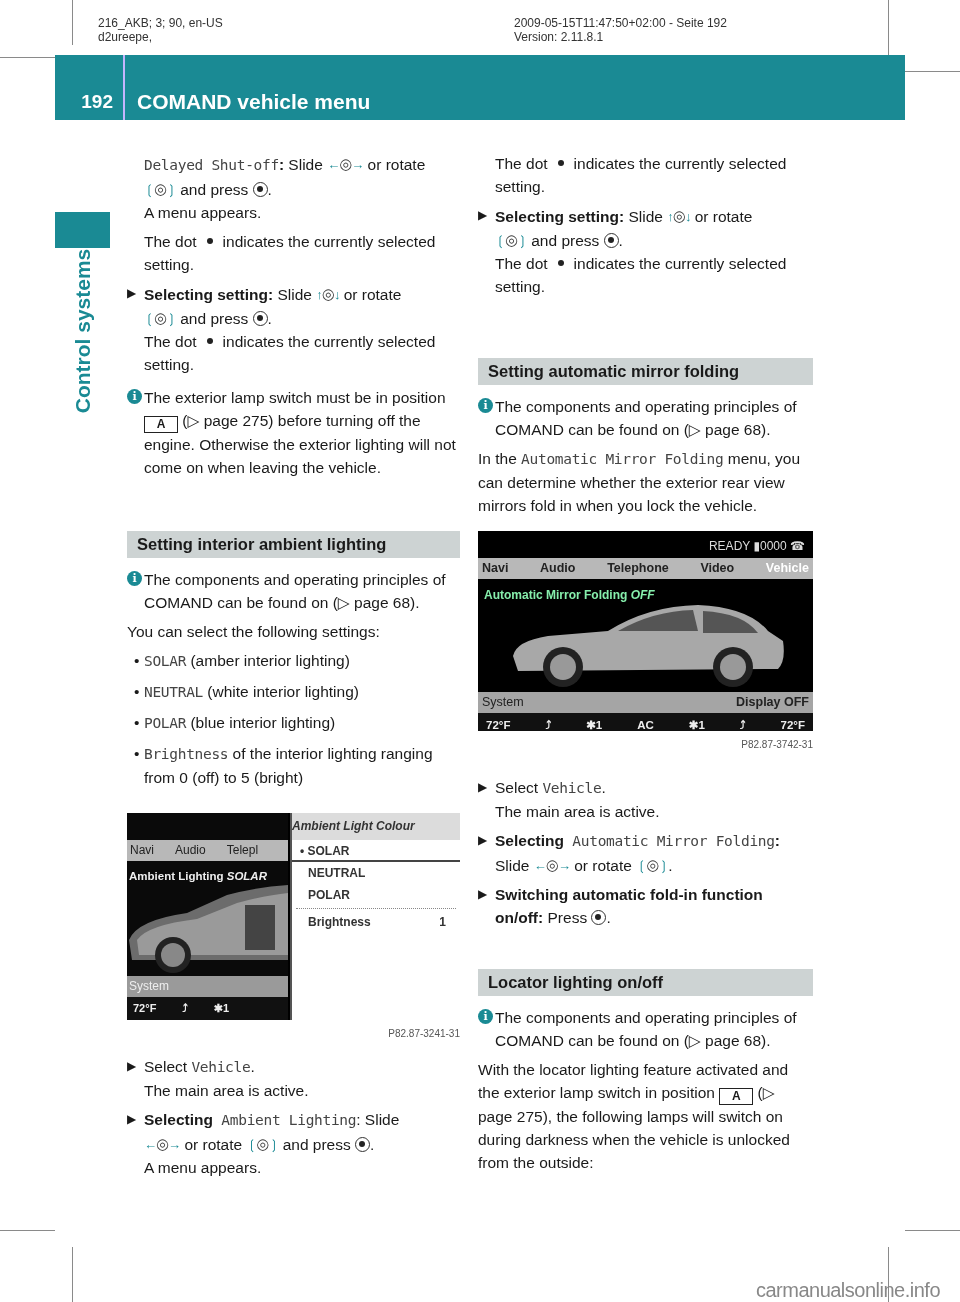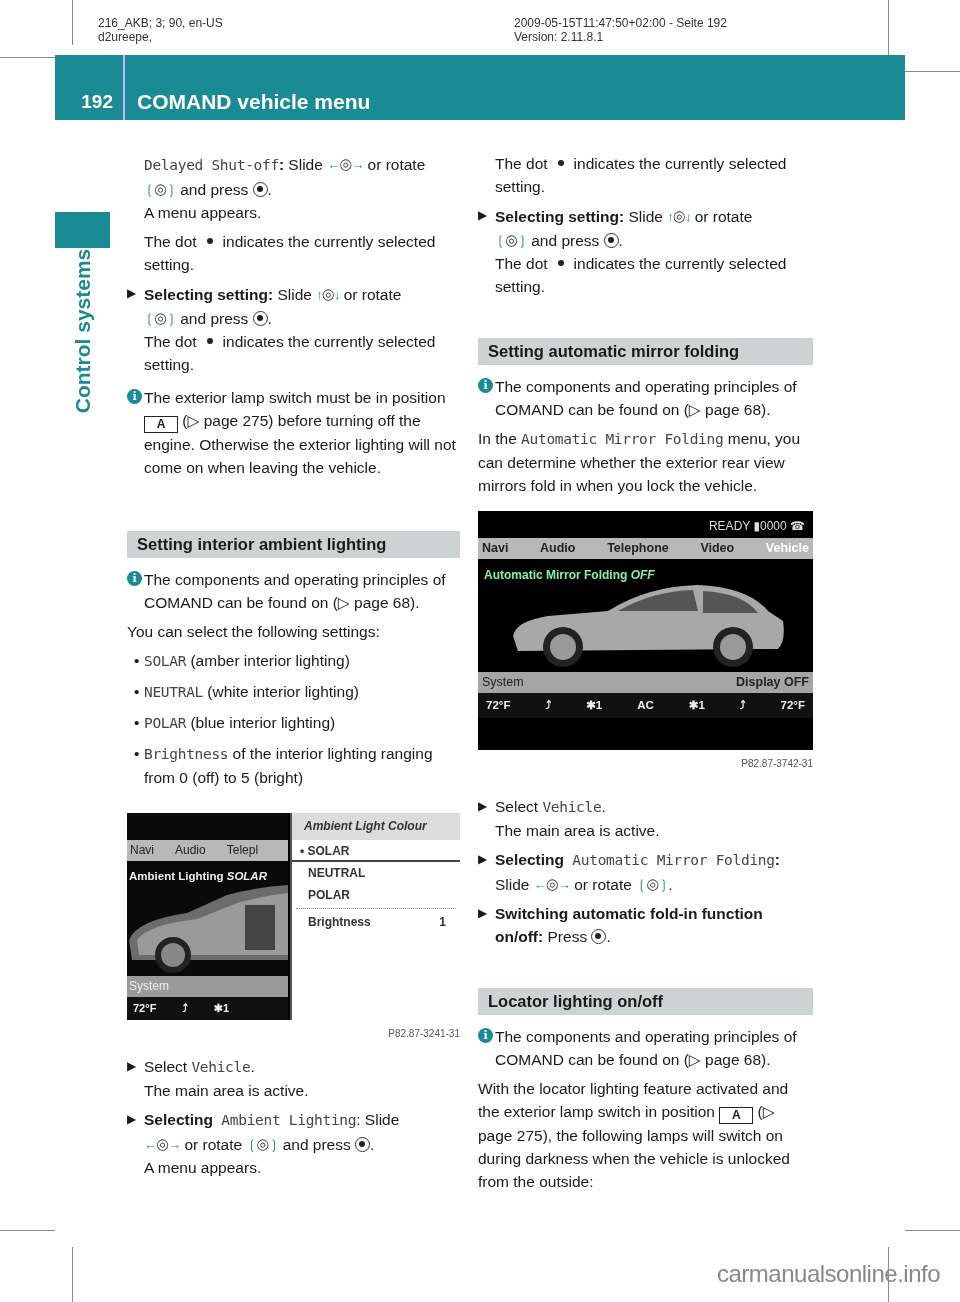--- a/index.html
+++ b/index.html
@@ -55,38 +55,38 @@
   .scr1 { width: 333px; height: 207px; }
   .scr1 .left { position: absolute; left: 0; top: 0; width: 161px; height: 207px; background: #0a0a0a; }
   .scr1 .tabs { position: absolute; left: 0; top: 27px; width: 161px; height: 21px; background: #b8b8b8; display: flex; font-size: 12px; line-height: 21px; color: #222; }
   .scr1 .tabs span { padding-left: 3px; margin-right: 18px; white-space: nowrap; }
   .scr1 .title { position: absolute; left: 2px; top: 52px; font-size: 11.5px; color: #eee; white-space: nowrap; font-weight: bold; }
   .scr1 .title i { font-style: italic; }
   .scr1 .car { position: absolute; left: 0; top: 72px; width: 161px; height: 90px; }
   .scr1 .sysbar { position: absolute; left: 0; top: 163px; width: 161px; height: 21px; background: #9a9a9a; color: #eee; font-size: 12px; line-height: 21px; padding-left: 2px; }
   .scr1 .climate { position: absolute; left: 0; top: 184px; width: 161px; height: 23px; background: #111; color: #eee; font-size: 11px; line-height: 23px; display: flex; gap: 26px; padding-left: 6px; font-weight: bold; }
   .scr1 .menu { position: absolute; left: 163px; top: 0; width: 170px; height: 207px; background: #fff; border-left: 2px solid #555; }
-  .scr1 .menu .mhead { height: 27px; background: #dcdcdc; font-style: italic; font-weight: bold; font-size: 12px; line-height: 27px; padding-left: 12px; color: #333; }
+  .scr1 .menu .mhead { height: 27px; background: #dcdcdc; font-style: italic; font-weight: bold; font-size: 12px; line-height: 27px; padding-left: 0; color: #333; }
   .scr1 .menu .mitem { font-size: 12px; font-weight: bold; color: #333; padding-left: 16px; height: 22px; line-height: 22px; position: relative; }
   .scr1 .menu .mitem.sel { background: #fff; border-bottom: 2px solid #444; padding-left: 8px; }
   .scr1 .menu .mitem .val { position: absolute; right: 14px; }
   .scr1 .menu .sep { border-top: 1px dotted #888; margin: 2px 4px; }
 
-  .scr2 { width: 335px; height: 239px; }
+  .scr2 { width: 335px; height: 200px; }
   .scr2 .status { position: absolute; right: 8px; top: 4px; color: #ddd; font-size: 12px; }
   .scr2 .tabs { position: absolute; left: 0; top: 27px; width: 335px; height: 21px; background: #b8b8b8; display: flex; justify-content: space-between; font-size: 12.5px; line-height: 21px; color: #222; padding: 0 4px; font-weight: bold; }
   .scr2 .tabs .active { color: #fff; }
   .scr2 .title { position: absolute; left: 6px; top: 53px; font-size: 12px; color: #86efac; font-weight: bold; white-space: nowrap; }
   .scr2 .title i { font-style: italic; }
   .scr2 .car { position: absolute; left: 30px; top: 70px; width: 280px; height: 88px; }
   .scr2 .sysbar { position: absolute; left: 0; top: 161px; width: 335px; height: 21px; background: #a5a5a5; color: #222; font-size: 12.5px; line-height: 21px; display: flex; justify-content: space-between; padding: 0 4px; }
   .scr2 .sysbar .disp { font-weight: bold; text-align: center; }
   .scr2 .climate { position: absolute; left: 0; top: 182px; width: 335px; height: 25px; background: #111; color: #eee; font-size: 11.5px; line-height: 25px; display: flex; justify-content: space-between; padding: 0 8px; font-weight: bold; }
 
-  .watermark { position: absolute; right: 20px; bottom: 14px; font-size: 24px; color: #888; letter-spacing: -0.5px; }
+  .watermark { position: absolute; right: 20px; bottom: 0; font-size: 20px; color: #888; letter-spacing: -0.5px; }
 </style>
 </head>
 <body>
 
 <div class="crop" style="left:72px;top:0;width:1px;height:45px;"></div>
 <div class="crop" style="left:0;top:57px;width:55px;height:1px;"></div>
 <div class="crop" style="left:888px;top:0;width:1px;height:55px;"></div>
 <div class="crop" style="left:905px;top:71px;width:55px;height:1px;"></div>
 <div class="crop" style="left:0;top:1230px;width:55px;height:1px;"></div>
 <div class="crop" style="left:72px;top:1247px;width:1px;height:55px;"></div>
@@ -208,21 +208,21 @@
     <span>The dot</span><span class="dot"></span><span>indicates the currently selected setting.</span>
   </div>
 
   <div class="step">
     <span class="arrow">▶</span>
     <b>Selecting setting:</b><span> Slide </span><span class="ctrl">↑<span class="ring">◎</span>↓</span><span> or rotate</span><br>
     <span class="ctrl">❲<span class="ring">◎</span>❳</span><span> and press </span><span class="press"></span><span>.</span><br>
     <span>The dot</span><span class="dot"></span><span>indicates the currently selected setting.</span>
   </div>
 
-  <div class="section" style="margin-top:40px;">Setting automatic mirror folding</div>
+  <div class="section" style="margin-top:60px;">Setting automatic mirror folding</div>
 
   <div class="info">
     <span class="i-icon">i</span>
     <span>The components and operating principles of COMAND can be found on (▷ page 68).</span>
   </div>
 
   <div class="para">
     <span>In the </span><span class="mono">Automatic Mirror Folding</span><span> menu, you can determine whether the exterior rear view mirrors fold in when you lock the vehicle.</span>
   </div>
 

